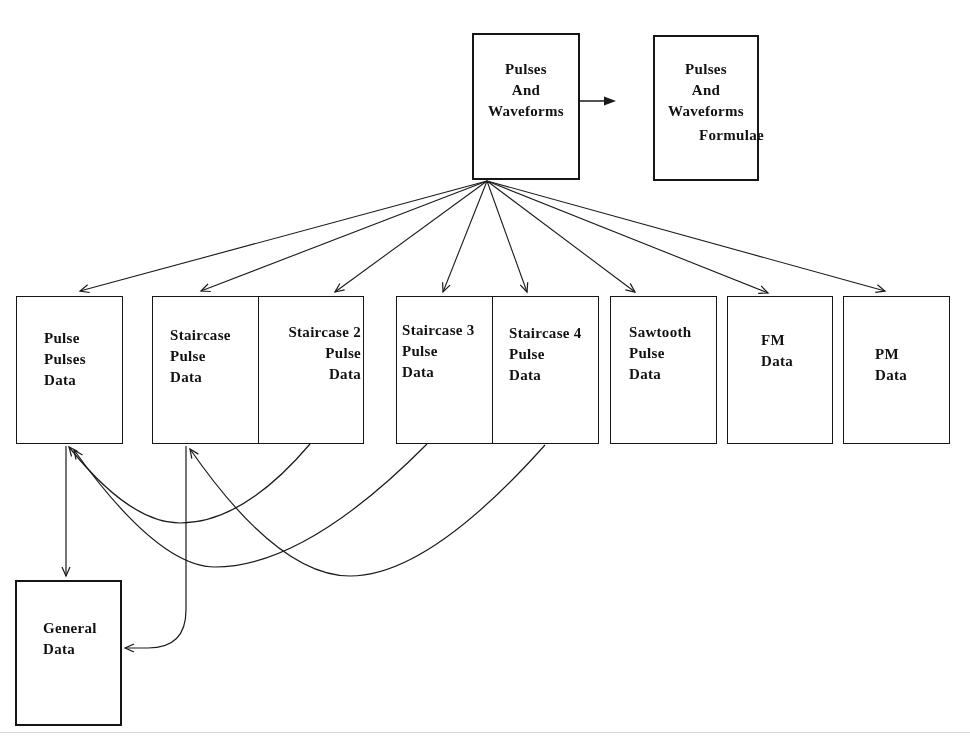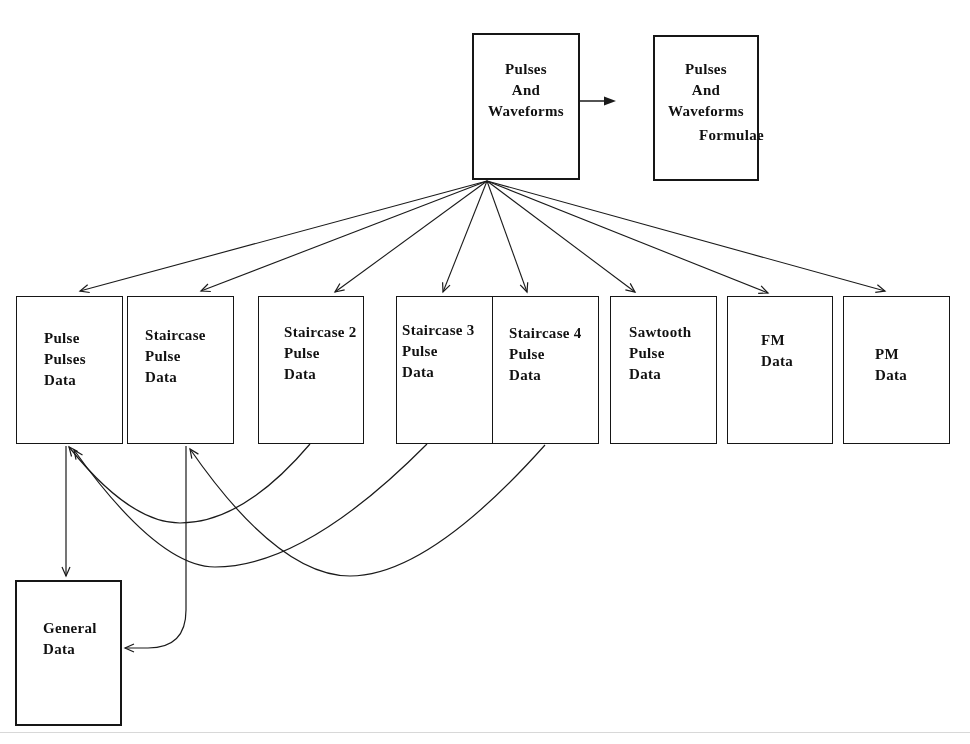--- a/index.html
+++ b/index.html
@@ -24,22 +24,22 @@
   }
   .node .ln{white-space:nowrap;}
   
   .n-top{border-width:2px;text-align:center;margin-left:37px;}
   #n-source{left:435px;top:33px;width:108px;height:147px;padding-top:24px;}
   #n-formulae{left:616px;top:35px;width:106px;height:146px;padding-top:22px;}
   #n-formulae .ln:last-child{margin-top:3px;padding-left:44px;}
   
   .n-row{top:296px;width:107px;height:148px;}
   #n-b1{left:16px;padding:31px 4px 0 27px;}
-  #n-b2{left:127px;padding:28px 4px 0 17px;}
-  #n-b3{left:258px;width:106px;padding:25px 2px 0 25px;}
+  #n-b2{left:152px;padding:28px 4px 0 17px;}
+  #n-b3{left:258px;width:106px;padding:25px 2px 0 25px;text-align:right;}
   #n-b4{left:396px;padding:23px 2px 0 5px;}
   #n-b5{left:492px;padding:26px 2px 16px 16px;}
   #n-b6{left:610px;padding:25px 12px 0 18px;}
   #n-b7{left:727px;width:106px;padding:33px 4px 0 33px;}
   #n-b8{left:843px;padding:47px 4px 16px 31px;}
   
   #n-general{left:15px;top:580px;width:107px;height:146px;border-width:2px;padding:36px 4px 16px 26px;}
   
   #bottom-rule{position:absolute;left:0;top:732px;width:970px;height:1px;background:#d8d8d8;}
 </style>

